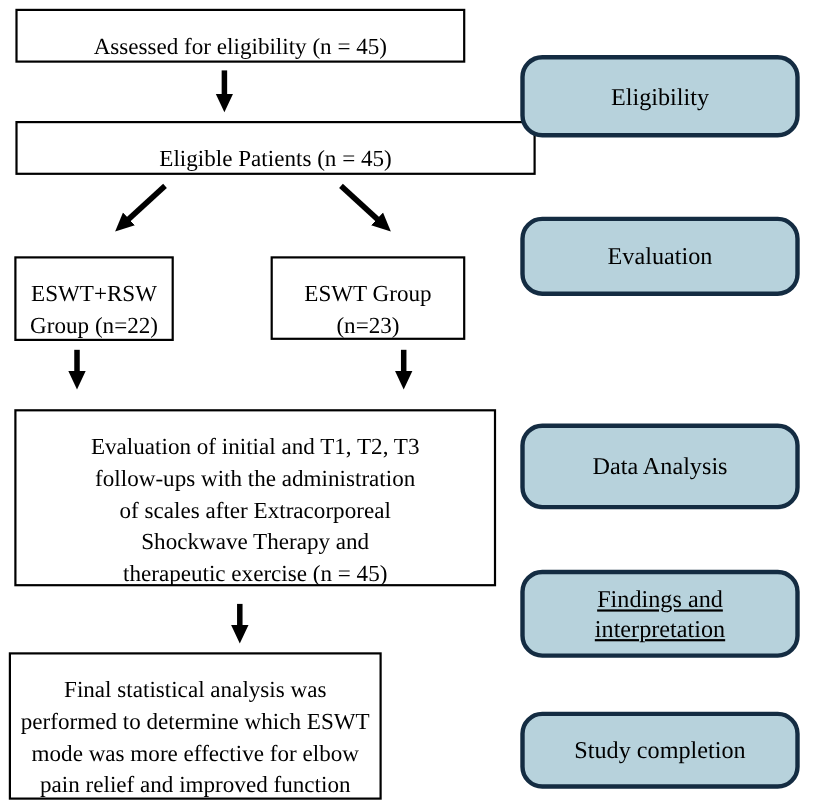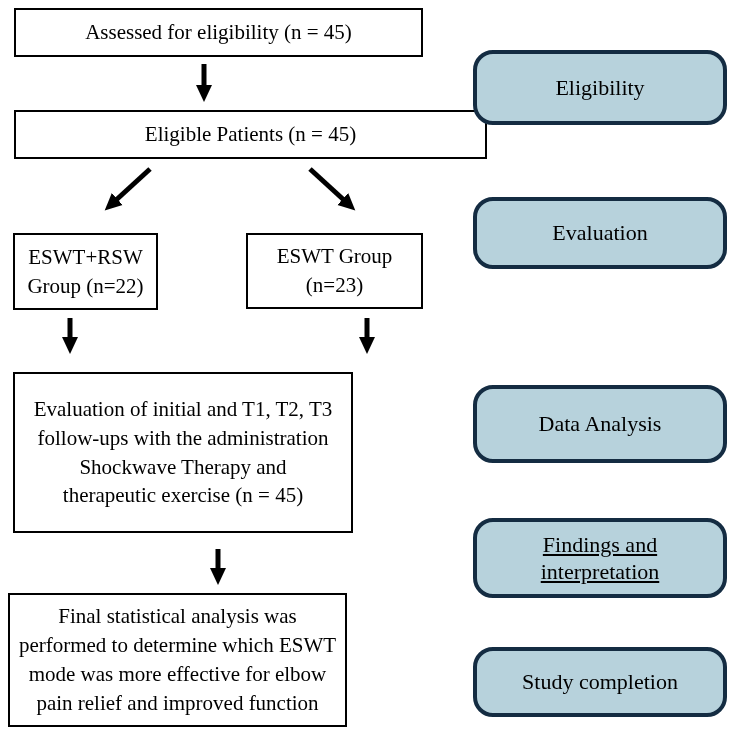--- a/index.html
+++ b/index.html
@@ -13,25 +13,24 @@
     overflow: hidden;
   }
   .flow-box {
     position: absolute;
     background: var(--node_fill, #ffffff);
     border: 2px solid var(--node_border, #000000);
     box-sizing: border-box;
     display: flex;
     flex-direction: column;
     align-items: center;
-    justify-content: center;
     text-align: center;
     font-size: 21px;
     line-height: 1.37;
-    padding: 2px 6px;
+    padding: 18px 6px;
   }
   .stage-box {
     position: absolute;
     left: 473px;
     width: 254px;
     background: var(--stage_fill, #b7d2dc);
     border: 4px solid var(--stage_border, #142c42);
     border-radius: 20px;
     box-sizing: border-box;
     display: flex;
@@ -82,23 +81,24 @@
   <div class="flow-box" style="left:13px; top:233px; width:145px; height:77px;">
     <span class="line">ESWT+RSW</span>
     <span class="line">Group (n=22)</span>
   </div>
 
   <div class="flow-box" style="left:246px; top:233px; width:177px; height:76px;">
     <span class="line">ESWT Group</span>
     <span class="line">(n=23)</span>
   </div>
 
-  <div class="flow-box" style="left:13px; top:372px; width:340px; height:161px;">
+  <div class="flow-box" style="left:13px; top:372px; width:438px; height:161px;">
     <span class="line">Evaluation of initial and T1, T2, T3</span>
     <span class="line">follow-ups with the administration</span>
+    <span class="line">of scales after Extracorporeal</span>
     <span class="line">Shockwave Therapy and</span>
     <span class="line">therapeutic exercise (n = 45)</span>
   </div>
 
   <div class="flow-box" style="left:8px; top:593px; width:339px; height:134px;">
     <span class="line">Final statistical analysis was</span>
     <span class="line">performed to determine which ESWT</span>
     <span class="line">mode was more effective for elbow</span>
     <span class="line">pain relief and improved function</span>
   </div>

